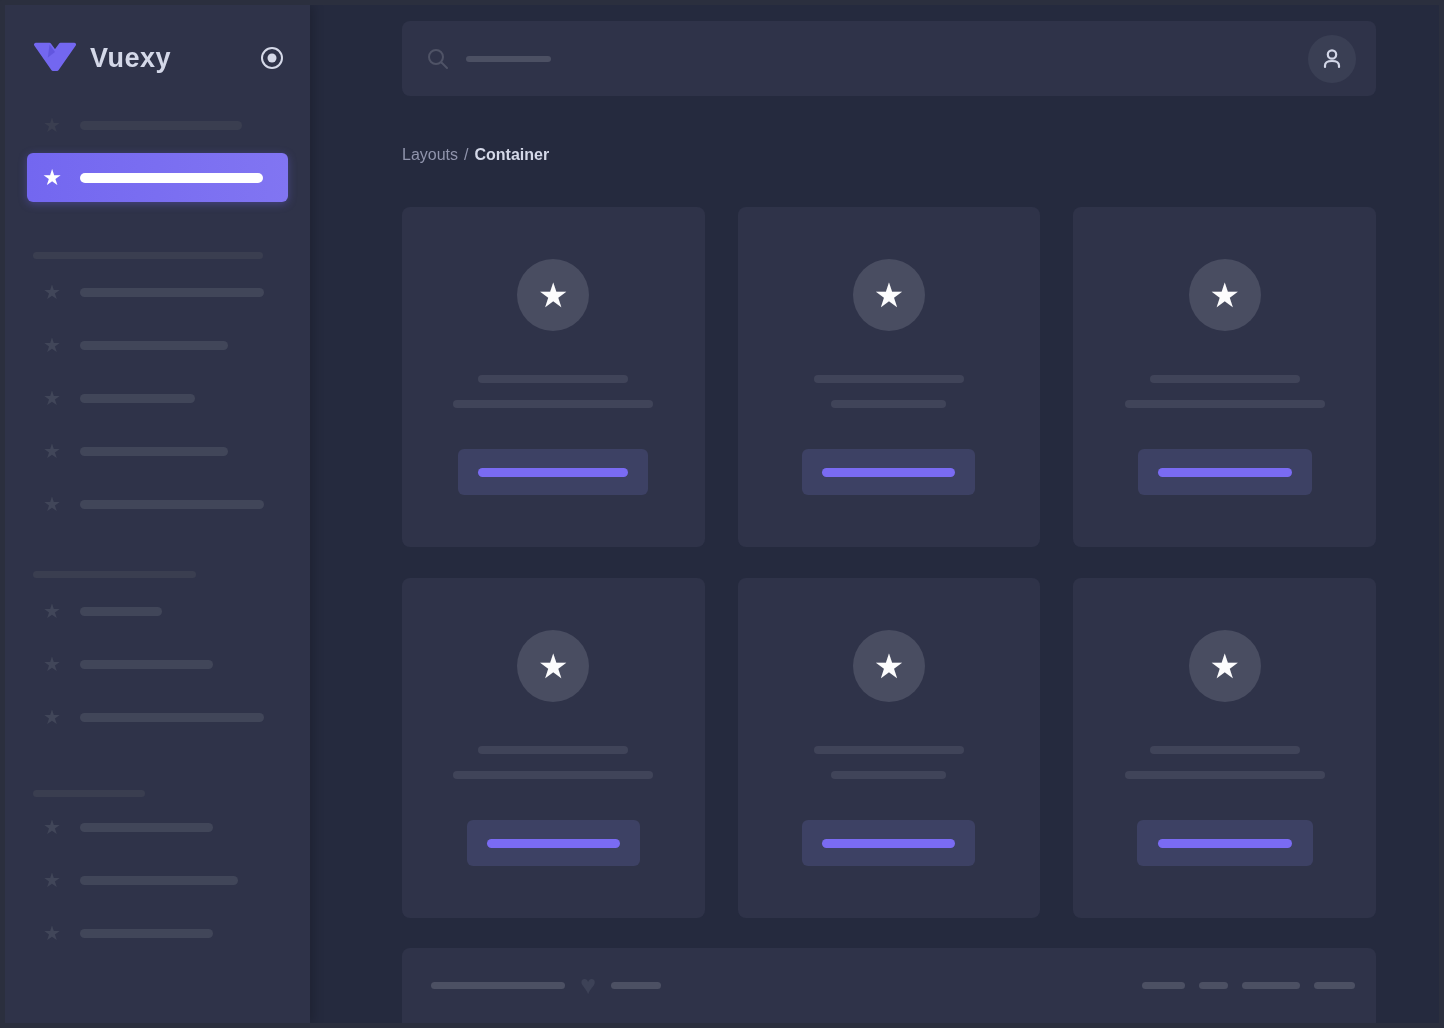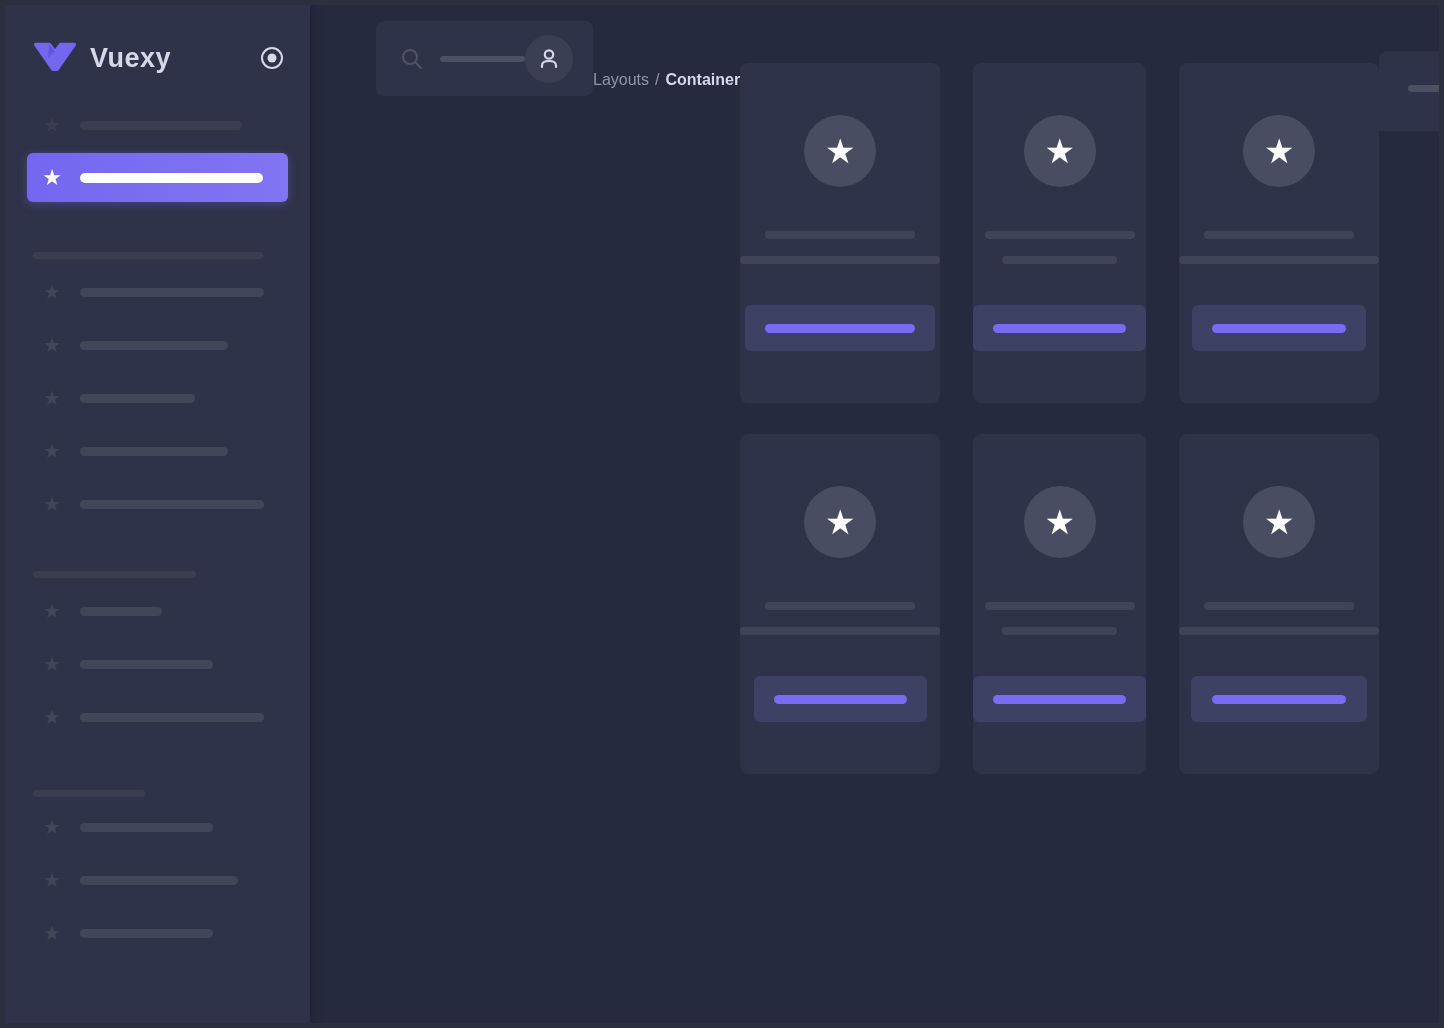--- a/index.html
+++ b/index.html
@@ -18,21 +18,21 @@
   .menu-item .bar{height:9px;border-radius:4.5px;background:var(--skeleton_sidebar);margin-left:16px;}
   .menu-item.dim .star,{color:var(--skeleton_sidebar_dim);}
   .menu-item.dim .star{color:var(--skeleton_sidebar_dim);}
   .menu-item.dim .bar{background:var(--skeleton_sidebar_dim);}
   .active-item{display:flex;align-items:center;height:49px;margin:17px 22px 0 22px;border-radius:6px;
     background:linear-gradient(90deg,var(--primary),#8175F2);box-shadow:0 2px 8px rgba(115,103,240,.35);cursor:pointer;}
   .active-item .star{font-size:22px;line-height:24px;width:24px;text-align:center;color:#fff;margin-left:13px;}
   .active-item .bar{height:10px;border-radius:5px;background:#fff;margin-left:16px;}
   .section-header{height:7px;border-radius:3.5px;background:var(--skeleton_sidebar_dim);margin-left:28px;}
   
-  .content{flex:1;display:flex;padding:16px 63px 0 66px;min-width:0;}
+  .content{flex:1;display:flex;flex-direction:column;padding:16px 63px 0 92px;min-width:0;}
   .topbar{height:75px;flex:0 0 75px;background:var(--surface);border-radius:8px;display:flex;align-items:center;
     padding:0 20px 0 24px;box-sizing:border-box;cursor:text;}
   .search-ic{width:24px;height:24px;display:inline-flex;}
   .ph-bar{height:6px;border-radius:3px;background:var(--skeleton_light);margin-left:16px;}
   .topbar .spacer{flex:1;}
   .avatar{width:48px;height:48px;border-radius:50%;background:var(--avatar_bg);display:inline-flex;
     align-items:center;justify-content:center;cursor:pointer;}
   .breadcrumb{margin-top:49px;font-size:16px;color:var(--text_muted);line-height:20px;}
   .breadcrumb .sep{margin:0 6px;}
   .breadcrumb .current{color:var(--text_bright);font-weight:bold;}

